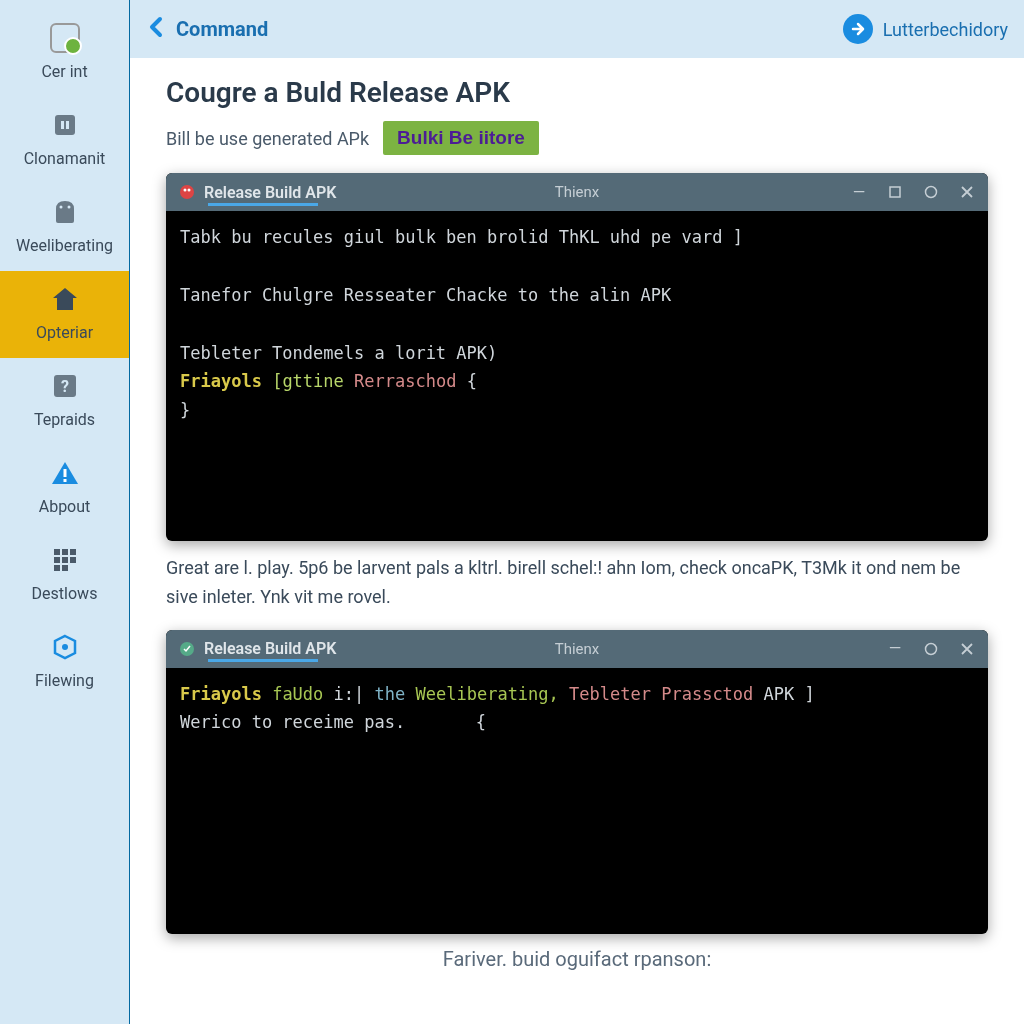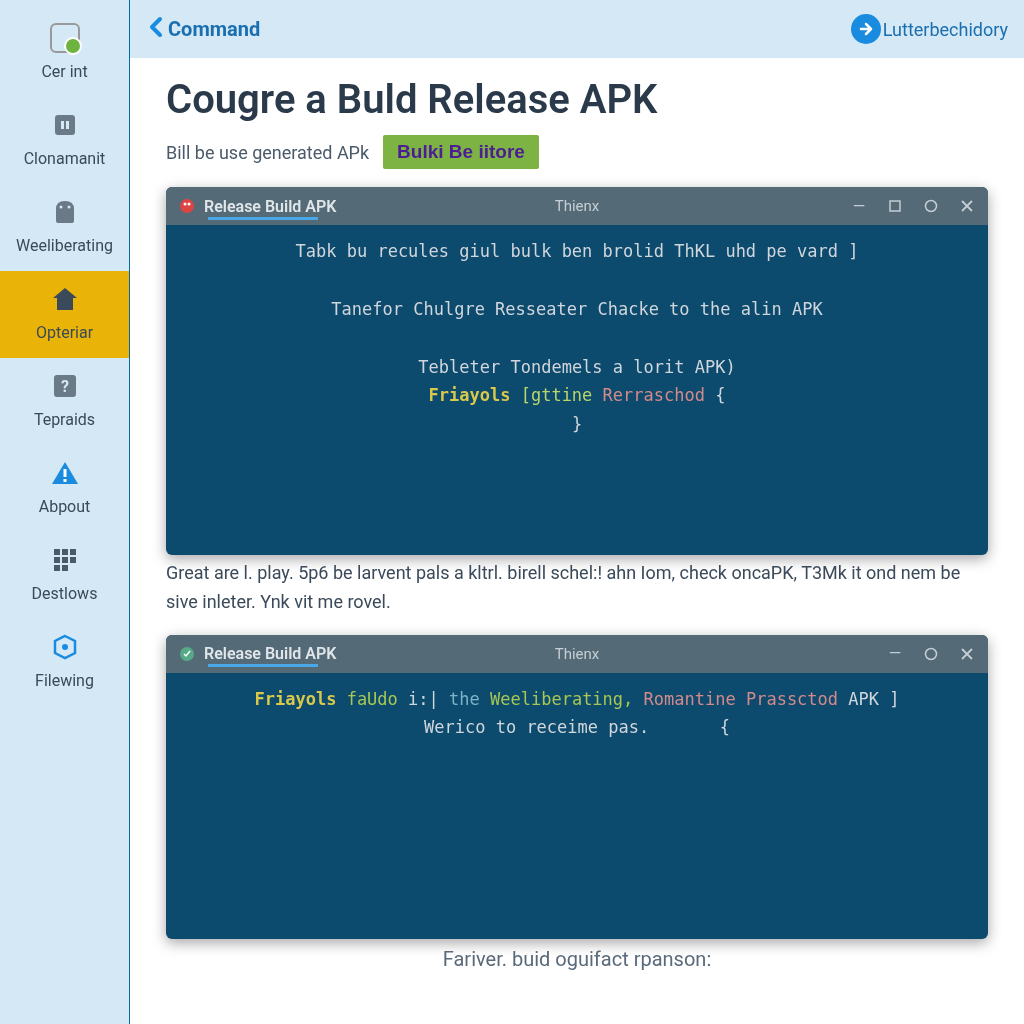--- a/index.html
+++ b/index.html
@@ -55,21 +55,21 @@
       height: 58px;
       background: #d5e8f5;
       display: flex;
       align-items: center;
       justify-content: space-between;
       padding: 0 16px;
     }
     .topbar-left, .topbar-right {
       display: flex;
       align-items: center;
-      gap: 2px;
+      gap: 10px;
     }
     .nav-arrow-circle {
       width: 30px;
       height: 30px;
       border-radius: 50%;
       background: #1a8ce0;
       display: flex;
       align-items: center;
       justify-content: center;
       cursor: pointer;
@@ -82,21 +82,21 @@
     .topbar-right-label {
       font-size: 18px;
       color: #1a6fb0;
     }
     .content {
       flex: 1;
       padding: 18px 36px 10px 36px;
       overflow-y: auto;
     }
     .page-title {
-      font-size: 40px;
+      font-size: 28px;
       font-weight: 600;
       color: #2a3a4a;
       margin-bottom: 12px;
     }
     .subtitle-row {
       display: flex;
       align-items: center;
       gap: 14px;
       margin-bottom: 18px;
     }
@@ -108,26 +108,25 @@
       background: #7cb342;
       color: #4c1d95;
       border: none;
       padding: 6px 14px;
       border-radius: 2px;
       font-size: 19px;
       font-weight: 600;
       cursor: pointer;
     }
     .terminal-window {
-      background: #0c4a6e;
+      background: #000000;
       border-radius: 6px;
       box-shadow: 0 4px 14px rgba(0,0,0,0.35);
-      margin-bottom: 4px;
+      margin-bottom: 13px;
       overflow: hidden;
-      text-align: center;
     }
     .terminal-titlebar {
       background: #546a77;
       height: 38px;
       display: flex;
       align-items: center;
       justify-content: space-between;
       padding: 0 12px;
       position: relative;
     }
@@ -422,21 +421,21 @@
           </span>
         </div>
       </div>
       <div class="terminal-body tall2">
         <div>
           <span class="code-yellow">Friayols</span>
           <span class="code-green2">faUdo</span>
           <span>i:|</span>
           <span class="code-cyan">the</span>
           <span class="code-green2">Weeliberating,</span>
-          <span class="code-pink">Romantine</span>
+          <span class="code-pink">Tebleter</span>
           <span class="code-pink">Prassctod</span>
           <span>APK ]</span>
         </div>
         <div>
           <span>Werico to receime pas.</span>
           <span style="display:inline-block;width:50px"></span>
           <span>{</span>
         </div>
       </div>
     </div>

